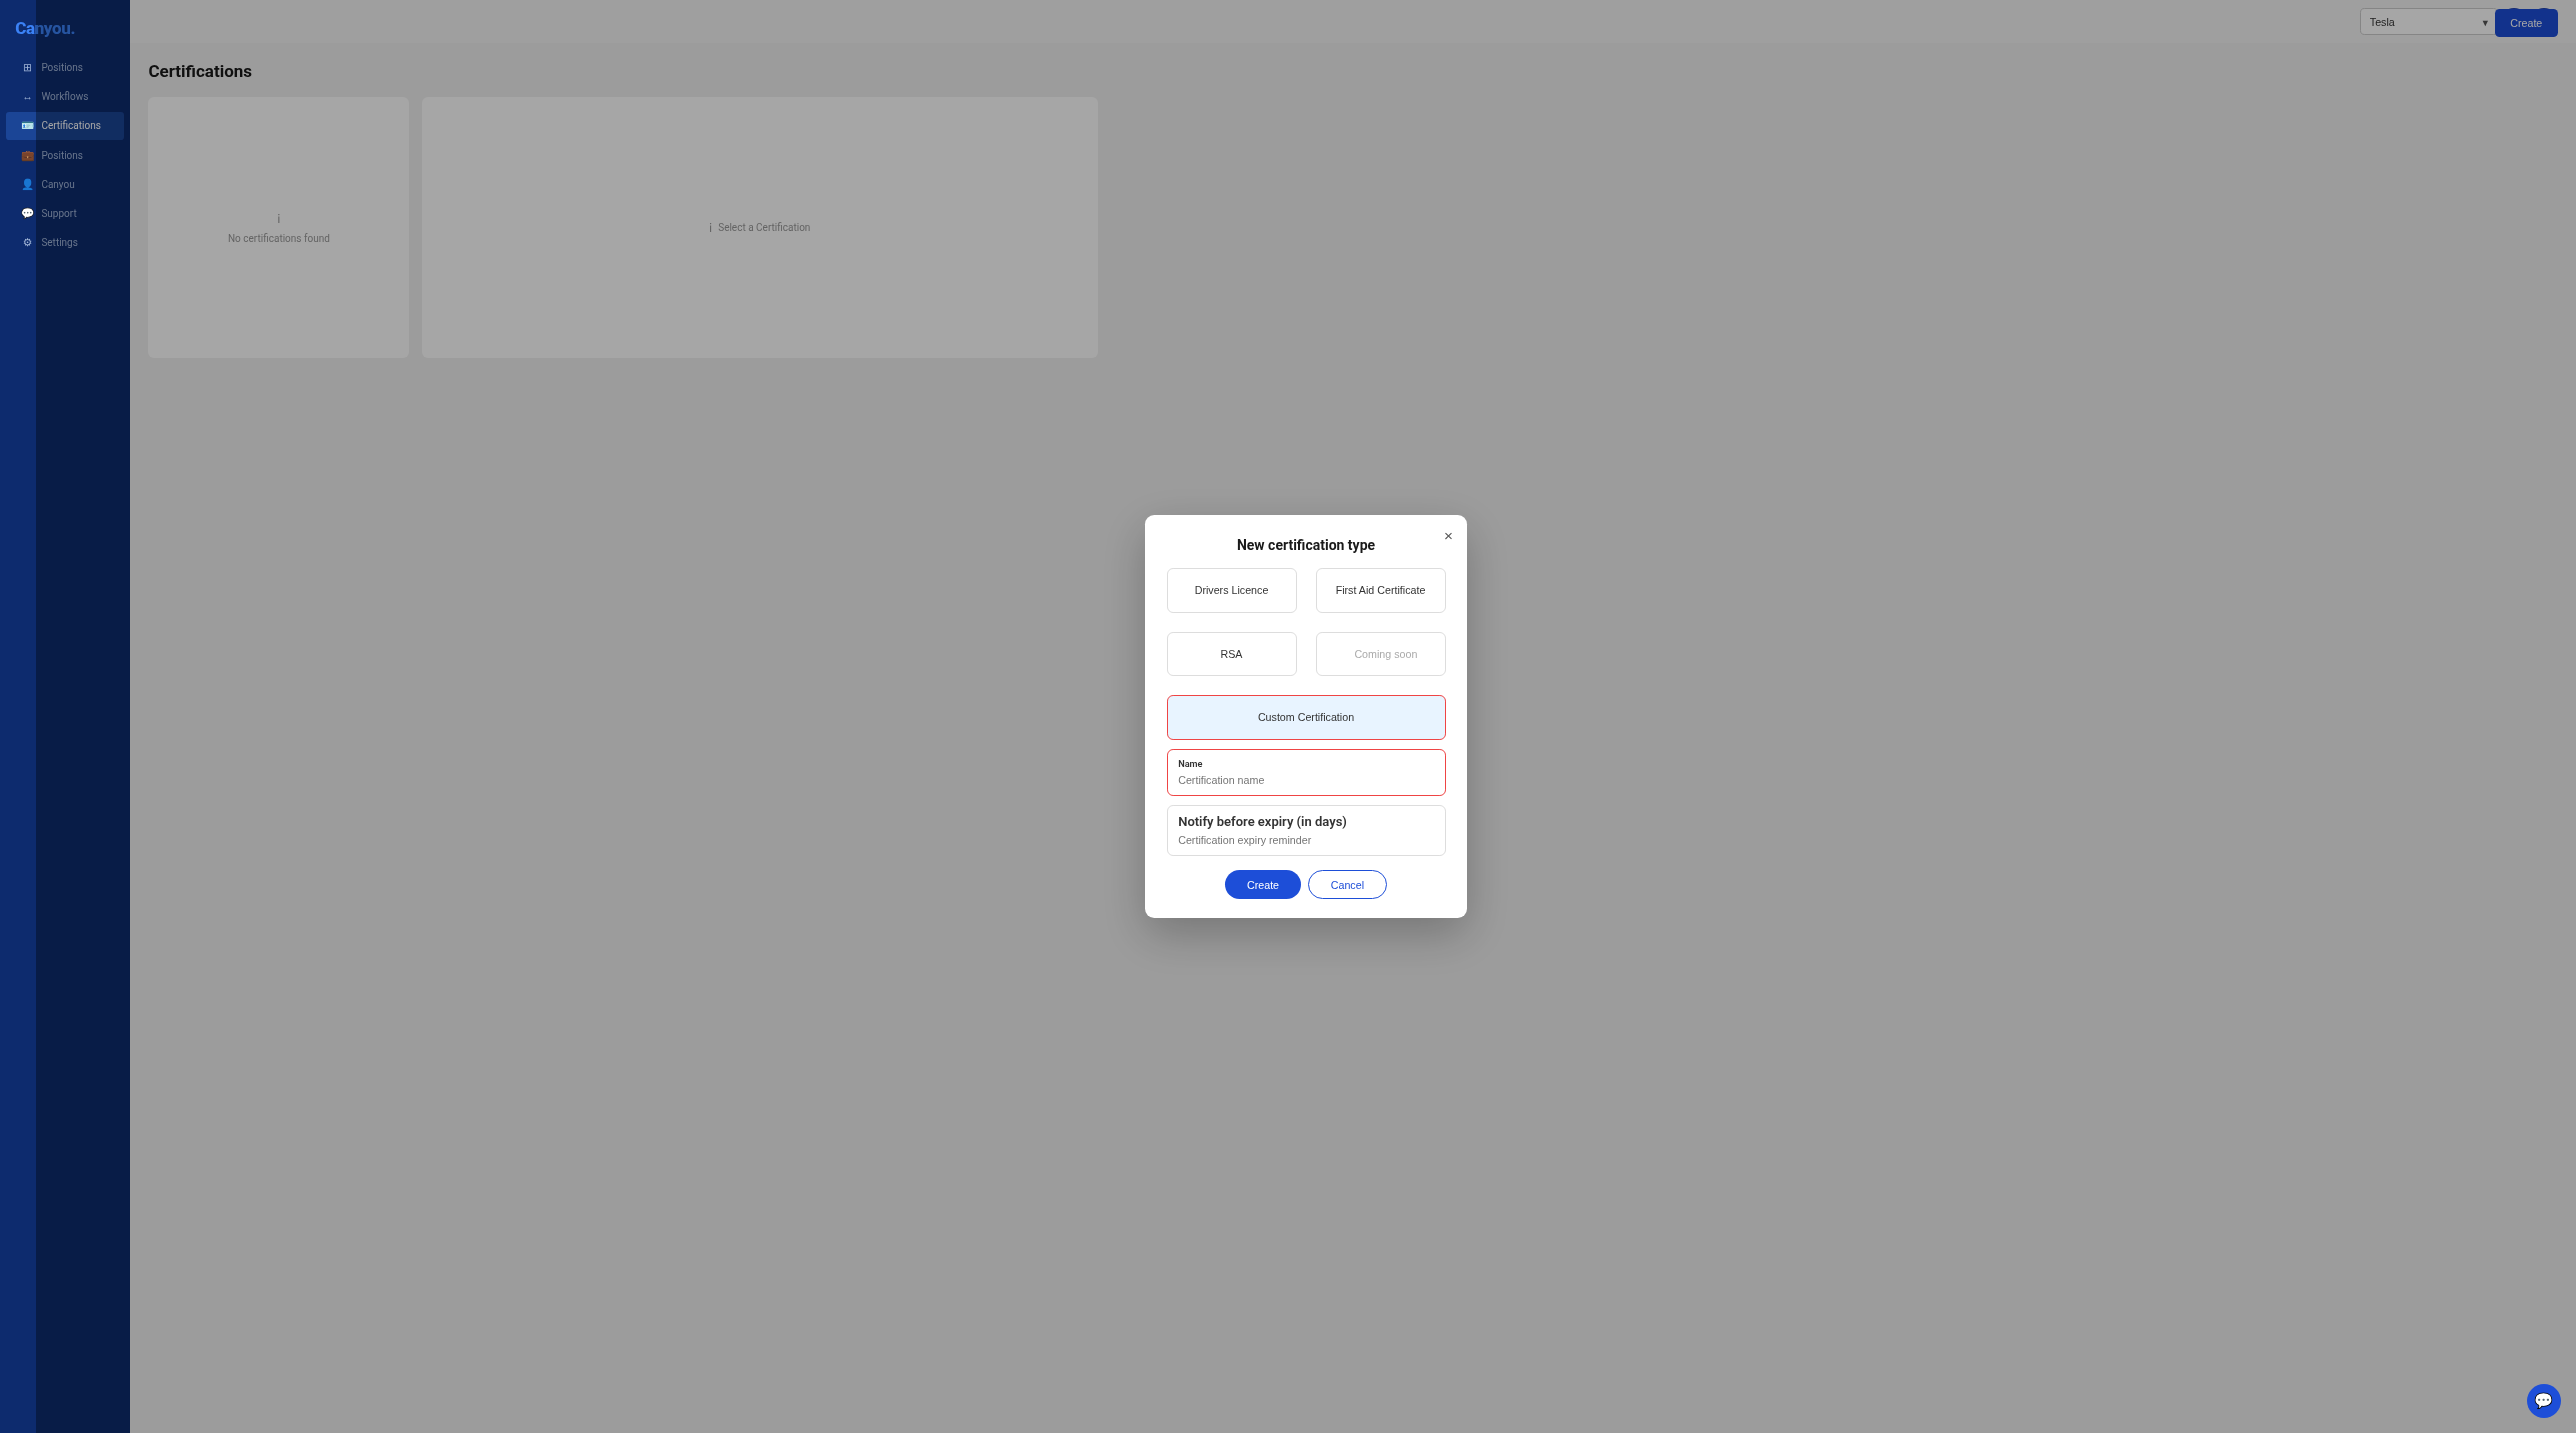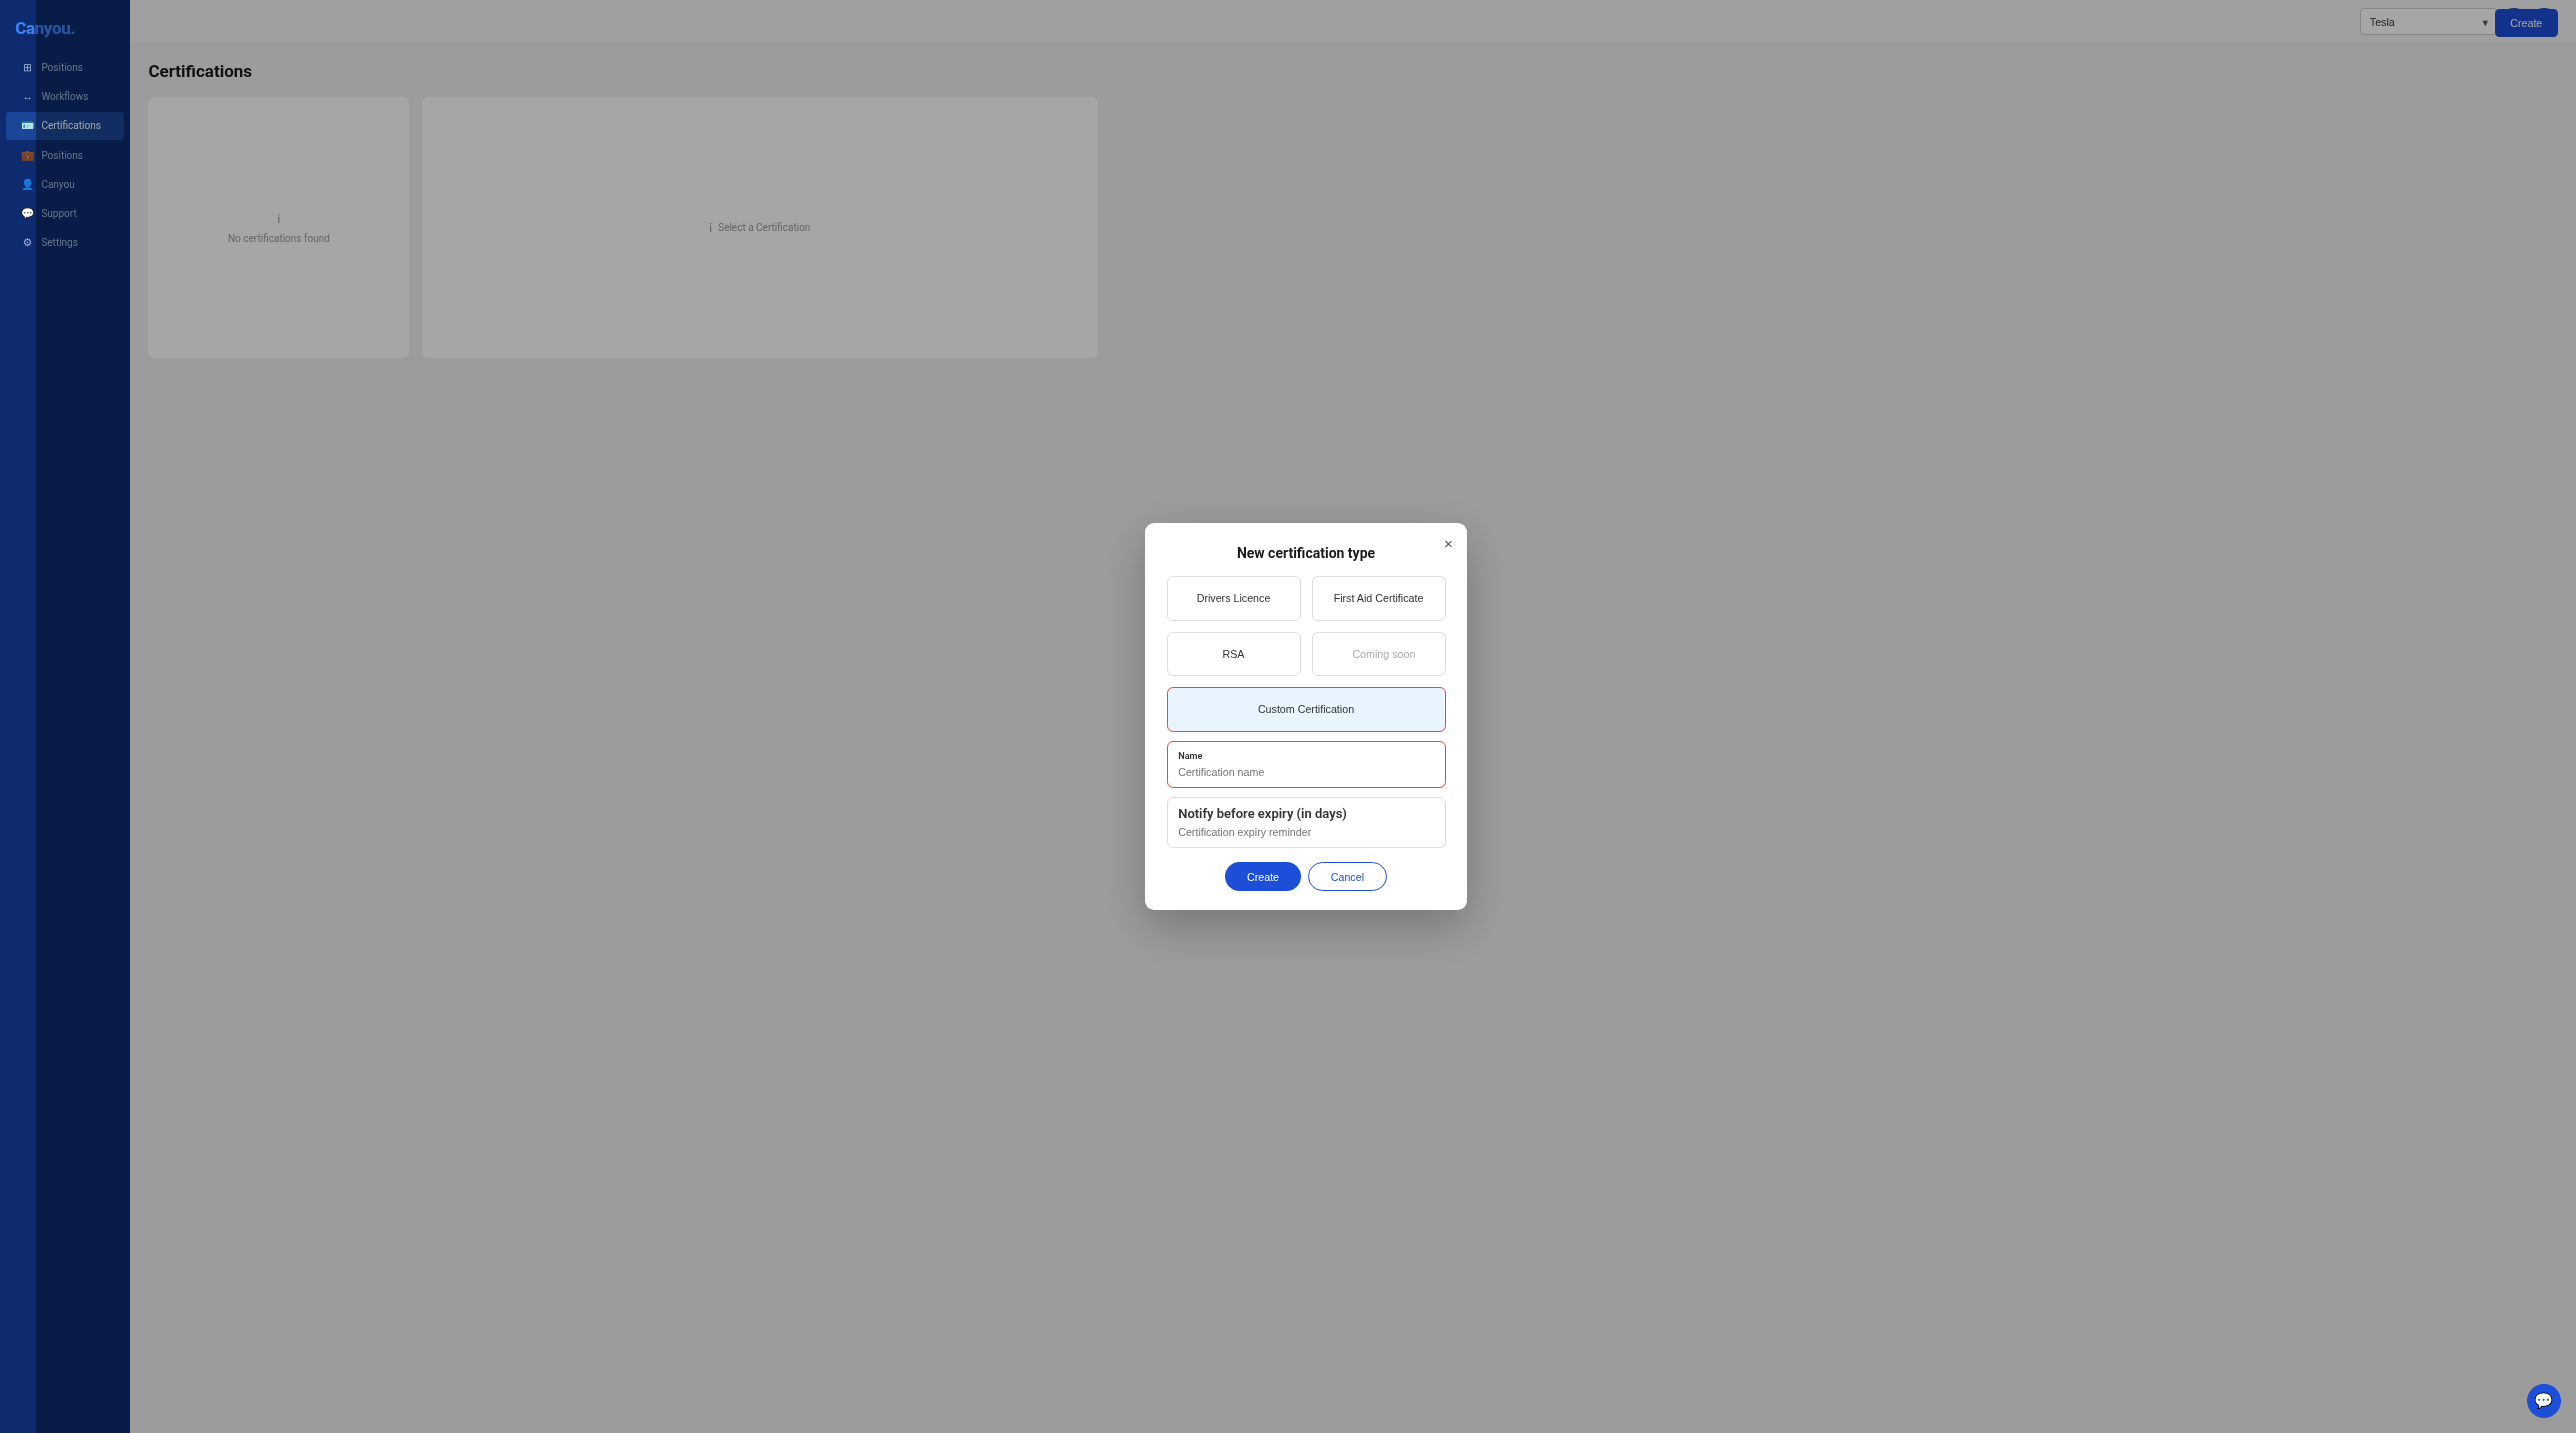--- a/index.html
+++ b/index.html
@@ -202,21 +202,21 @@
       border: none;
       font-size: 15.3px;
       cursor: pointer;
       color: #555;
     }
 
     
     .cert-type-grid {
       display: grid;
       grid-template-columns: 1fr 1fr;
-      gap: 11px;
+      gap: 19px;
       margin-bottom: 9.2px;
     }
     .cert-type-btn {
       border: 0.8px solid #ddd;
       background: #fff;
       border-radius: 6.1px;
       padding: 15.3px 9.2px;
       font-size: 10.7px;
       color: #333;
       cursor: pointer;

